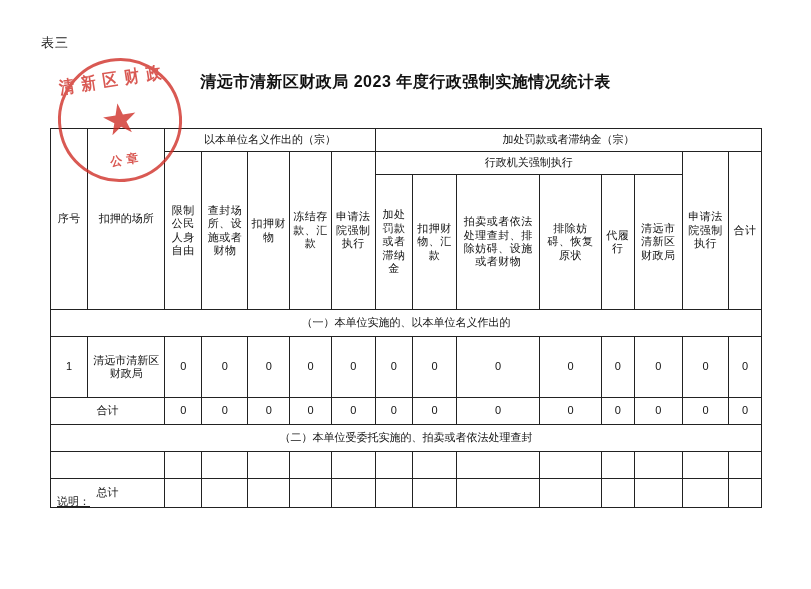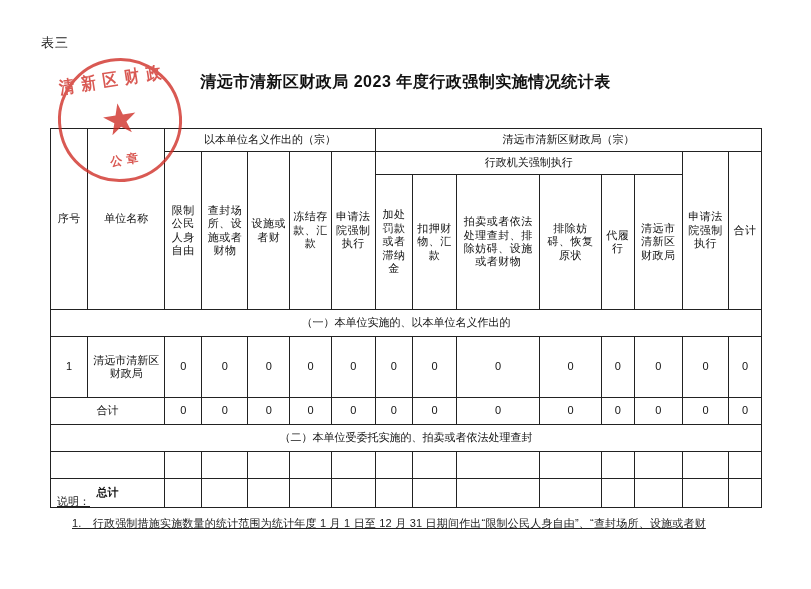--- a/index.html
+++ b/index.html
@@ -126,21 +126,21 @@
     height: 58px;
   }
   .sum-row td {
     height: 24px;
   }
   .total-row td {
     height: 26px;
     font-weight: bold;
   }
   .total-row td.lbl {
-    font-weight: bold;
+    font-weight: normal;
   }
   .notes {
     position: absolute;
     left: 50px;
     top: 492px;
     width: 740px;
     font-size: 11px;
     color: #222;
     line-height: 1.7;
     text-decoration: underline;
@@ -187,28 +187,28 @@
       <col style="width:76px">
       <col style="width:56px">
       <col style="width:30px">
       <col style="width:44px">
       <col style="width:42px">
       <col style="width:30px">
     </colgroup>
     <tbody>
       <tr>
         <td rowspan="3" class="vtext">序号</td>
-        <td rowspan="3">单位名称</td>
+        <td rowspan="3">扣押的场所</td>
         <td colspan="5" class="grp-head">以本单位名义作出的（宗）</td>
-        <td colspan="8" class="grp-head">清远市清新区财政局（宗）</td>
+        <td colspan="8" class="grp-head">加处罚款或者滞纳金（宗）</td>
       </tr>
       <tr>
         <td rowspan="2" class="colhead vtext">限制公民人身自由</td>
         <td rowspan="2" class="colhead vtext">查封场所、设施或者财物</td>
-        <td rowspan="2" class="colhead vtext">设施或者财</td>
+        <td rowspan="2" class="colhead vtext">扣押财物</td>
         <td rowspan="2" class="colhead vtext">冻结存款、汇款</td>
         <td rowspan="2" class="colhead vtext">申请法院强制执行</td>
         <td colspan="6" class="grp-head">行政机关强制执行</td>
         <td rowspan="2" class="colhead vtext">申请法院强制执行</td>
         <td rowspan="2" class="colhead vtext">合计</td>
       </tr>
       <tr>
         <td class="colhead vtext">加处罚款或者滞纳金</td>
         <td class="colhead vtext">扣押财物、汇款</td>
         <td class="colhead vtext">拍卖或者依法处理查封、排除妨碍、设施或者财物</td>
@@ -291,16 +291,15 @@
         <td></td>
         <td></td>
         <td></td>
         <td></td>
       </tr>
     </tbody>
   </table>
 
   <div class="notes">
     <div class="note-title">说明：</div>
-    <div class="note-item">1.　行政强制措施实施数量的统计范围为统计年度 1 月 1 日至 12 月 31 日期间作出“限制公民人身自由”、“查封场所、设施或者财</div>
   </div>
 
 </div>
 
 </body></html>

